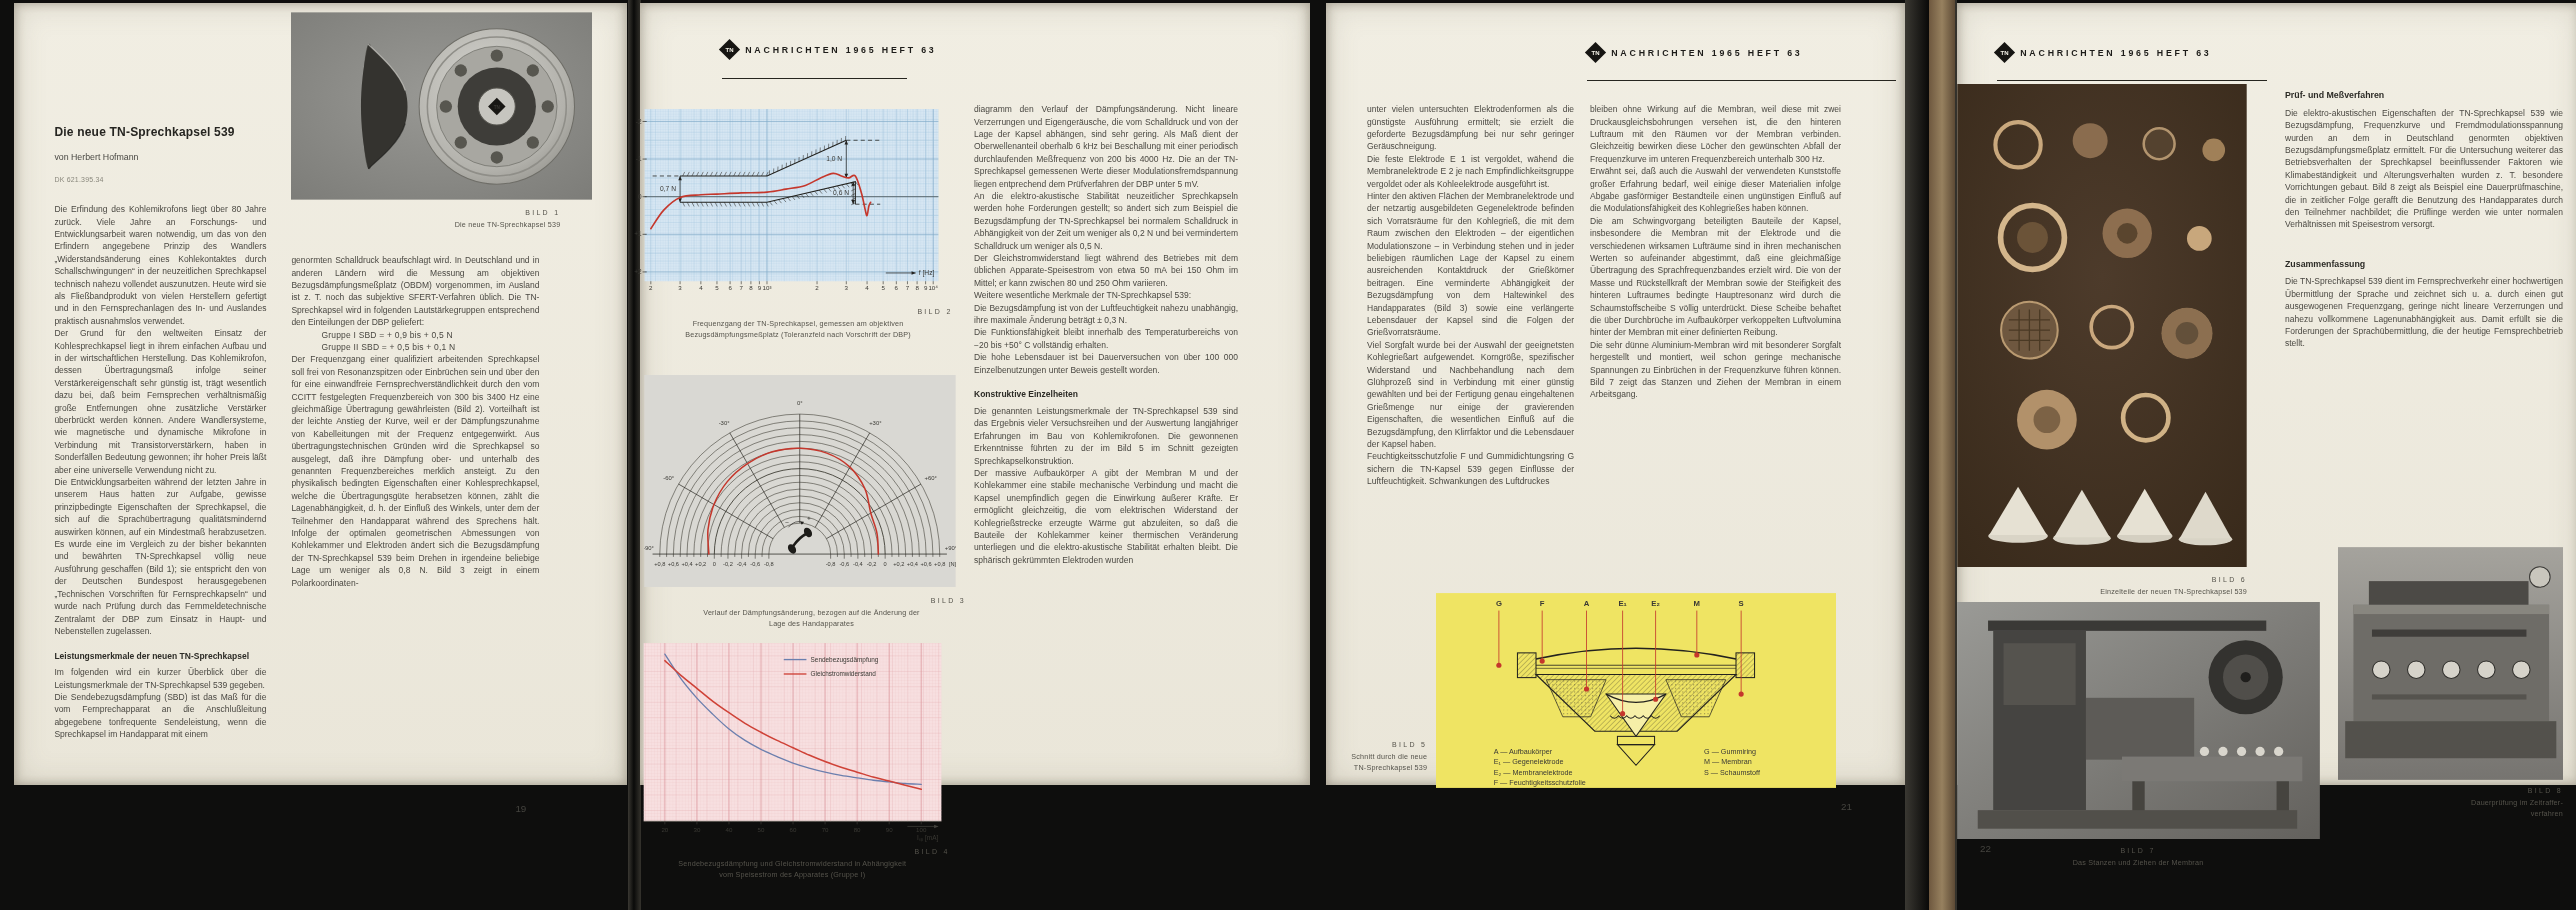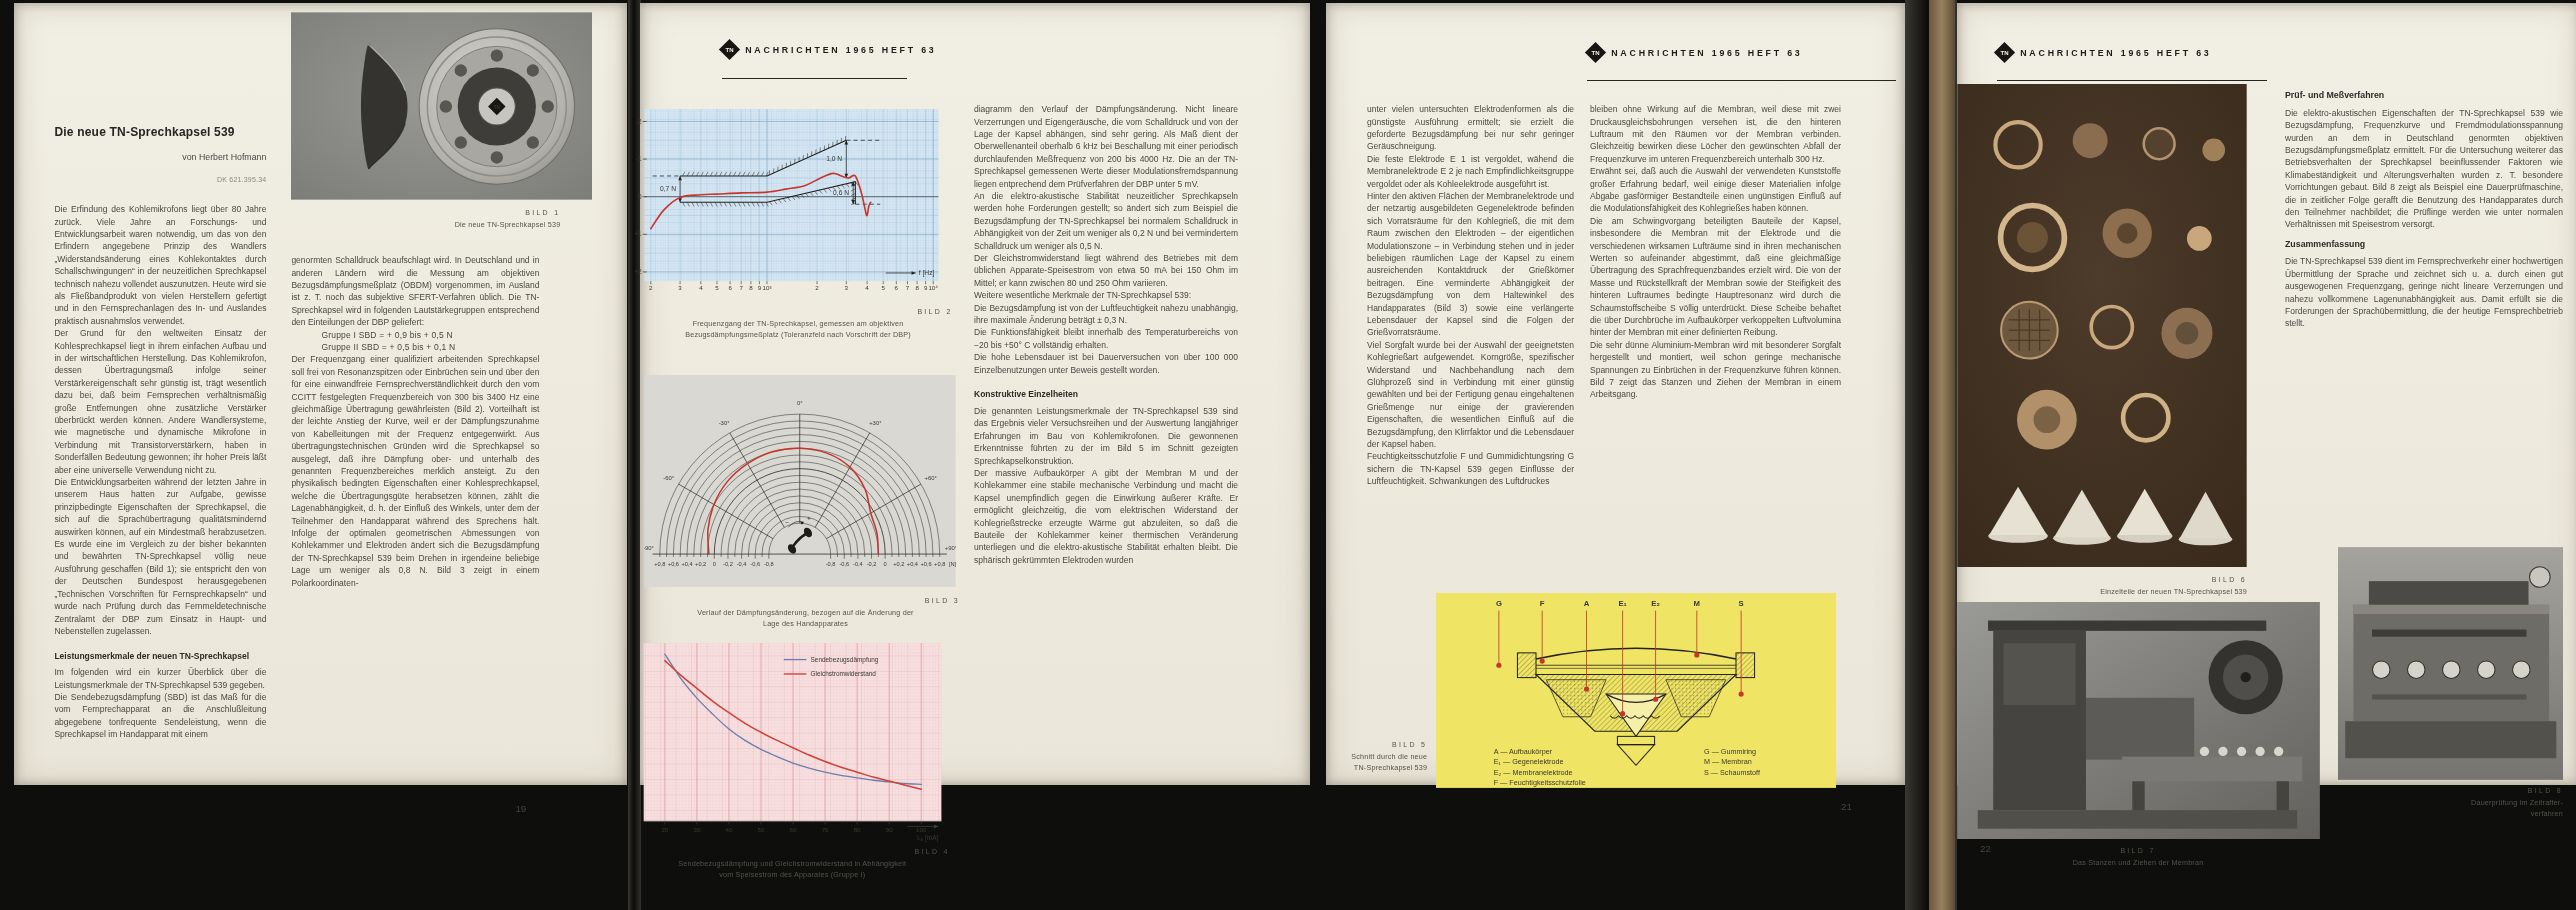--- a/index.html
+++ b/index.html
@@ -11,21 +11,21 @@
   #p20{left:640px;width:670px;}
   #p21{left:1326px;width:579px;}
   #p22{left:1957px;width:624px;}
   .gutter{position:absolute;top:0;bottom:0;background:linear-gradient(90deg,#3a3832,#0a0a09 45%,#35332d);}
   .g1{left:628px;width:13px;}
   .g2{left:1905px;width:52px;}
   .tan-strip{position:absolute;top:0;bottom:0;left:1929px;width:26px;background:linear-gradient(90deg,#6e583f,#97815f 50%,#5d4a35);}
 
   
   .article-title{position:absolute;font-size:12px;font-weight:bold;color:#262521;letter-spacing:0.2px;margin:0;}
-  .byline-block{position:absolute;text-align:right;color:#4a4944;}
+  .byline-block{position:absolute;color:#4a4944;}
   .byline{font-size:8.8px;}
   .dk{font-size:7px;color:#8a887d;margin-top:14.4px;letter-spacing:0.2px;}
   .col{position:absolute;text-align:justify;font-size:8.5px;line-height:12.4px;color:#4a4842;}
   .col p.para{margin:0;}
   .col p.col-heading{font-weight:bold;color:#2c2b26;text-align:left;margin-top:12.4px;margin-bottom:4.1px;}
   .col p.center-line{text-align:left;padding-left:30px;letter-spacing:0.2px;}
   .sec-heading{font-size:8.8px;font-weight:bold;color:#2c2b26;margin:0 0 5.2px 0;}
   .pagenum{position:absolute;font-size:9.8px;color:#45443f;}
 
   
@@ -417,21 +417,21 @@
             <path d="M288,334 Q302,314 316,308" fill="none" stroke="#1d1c19" stroke-width="5" stroke-linecap="round"></path>
             <ellipse cx="287" cy="338" rx="7" ry="10" fill="#1d1c19" transform="rotate(-32 287 338)"></ellipse>
             <ellipse cx="318" cy="306" rx="7" ry="10" fill="#1d1c19" transform="rotate(-32 318 306)"></ellipse>
             <path d="M280,296 A26,26 0 0 1 310,286" fill="none" stroke="#1d1c19" stroke-width="1.2"></path>
             <path d="M310,286 l-7,-1 l3,6 Z" fill="#1d1c19"></path>
             <text x="274" y="292" font-size="13" fill="#1d1c19">−</text>
             <text x="316" y="284" font-size="13" fill="#1d1c19">+</text>
           </g>
         </svg>
     </div>
-    <div class="figcap cap-center" style="left:11px;top:594px;width:309px;">
+    <div class="figcap cap-center" style="left:17px;top:594px;width:309px;">
       <div class="bildlabel">BILD 3</div>
       <div class="capline">Verlauf der Dämpfungsänderung, bezogen auf die Änderung der</div>
       <div class="capline">Lage des Handapparates</div>
     </div>
 
     <div class="chartbox" style="left:-11.3px;top:637px;">
       <svg id="svg-bild4" width="325" height="206" viewBox="0 0 630 400">
           <defs>
             <pattern id="pgrid1" width="6" height="6" patternUnits="userSpaceOnUse">
               <path d="M6,0H0V6" fill="none" stroke="#eec3c6" stroke-width="0.6"></path>
@@ -635,21 +635,21 @@
       </svg>
     </div>
     <div class="figcap cap-right" style="left:31px;top:573px;width:259px;">
       <div class="bildlabel">BILD 6</div>
       <div class="capline">Einzelteile der neuen TN-Sprechkapsel 539</div>
     </div>
 
     <div class="col" style="left:328px;top:86px;width:278px;text-align:justify;">
       <p class="sec-heading">Prüf- und Meßverfahren</p>
       <p class="para" style="margin:0;">Die elektro-akustischen Eigenschaften der TN-Sprechkapsel 539 wie Bezugsdämpfung, Frequenzkurve und Fremdmodulationsspannung wurden an dem in Deutschland genormten objektiven Bezugsdämpfungsmeßplatz ermittelt. Für die Untersuchung weiterer das Betriebsverhalten der Sprechkapsel beeinflussender Faktoren wie Klimabeständigkeit und Alterungsverhalten wurden z. T. besondere Vorrichtungen gebaut. Bild 8 zeigt als Beispiel eine Dauerprüfmaschine, die in zeitlicher Folge gerafft die Benutzung des Handapparates durch den Teilnehmer nachbildet; die Prüflinge werden wie unter normalen Verhältnissen mit Speisestrom versorgt.</p>
-      <p class="sec-heading" style="margin-top:7px;">Zusammenfassung</p>
+      <p class="sec-heading" style="margin-top:27px;">Zusammenfassung</p>
       <p class="para" style="margin:0;">Die TN-Sprechkapsel 539 dient im Fernsprechverkehr einer hochwertigen Übermittlung der Sprache und zeichnet sich u. a. durch einen gut ausgewogenen Frequenzgang, geringe nicht lineare Verzerrungen und nahezu vollkommene Lagenunabhängigkeit aus. Damit erfüllt sie die Forderungen der Sprachübermittlung, die der heutige Fernsprechbetrieb stellt.</p>
     </div>
 
     <div class="photo" style="left:381px;top:544px;width:225px;height:233px;">
       <svg viewBox="0 0 437 452" width="225" height="233">
         <defs>
             <linearGradient id="pbg8" x1="0" y1="0" x2="0" y2="1">
           <stop offset="0%" stop-color="#a5a39d"></stop>
               <stop offset="100%" stop-color="#767470"></stop>
             </linearGradient>

